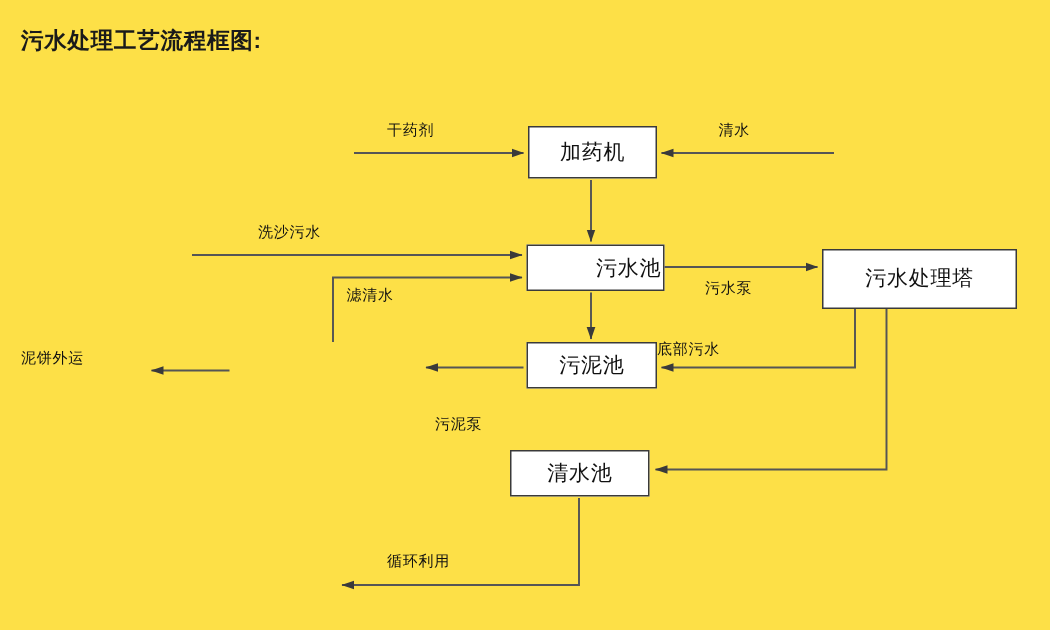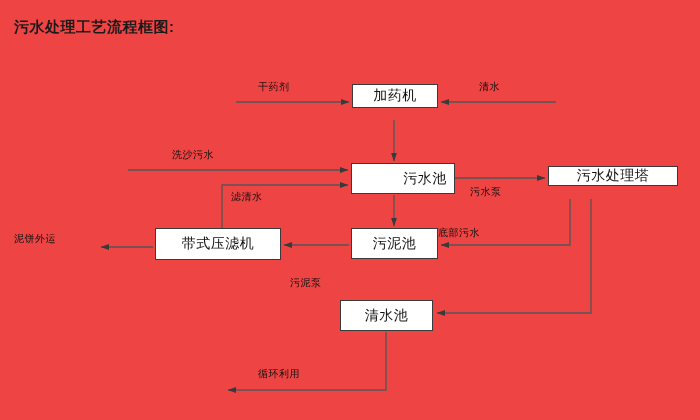--- a/index.html
+++ b/index.html
@@ -4,21 +4,21 @@
 <style>
   html, body {
     margin: 0;
     padding: 0;
     background: #ffffff;
   }
   #root {
     position: relative;
     width: 700px;
     height: 420px;
-    background: #ef4444;
+    background: #fde047;
     font-family: "Liberation Sans", "DejaVu Sans", sans-serif;
     overflow: hidden;
   }
   #title {
     position: absolute;
     left: 14px;
     top: 18px;
     font-size: 15px;
     font-weight: bold;
     color: #1a1a1a;
@@ -87,35 +87,32 @@
       <path d="M349,245 L284,245" marker-end="url(#ar)"></path>
 
       <path d="M153,247 L101,247" marker-end="url(#ar)"></path>
 
       <path d="M591,199 L591,313 L437,313" marker-end="url(#ar)"></path>
 
       <path d="M386,332 L386,390 L228,390" marker-end="url(#ar)"></path>
     </g>
   </svg>
 
-  <div class="nodebox" style="left:352px; top:84px; width:86px; height:24px;text-align:right;">
+  <div class="nodebox" style="left:352px; top:84px; width:86px; height:35px;text-align:right;">
     <span>加药机</span>
   </div>
 
-  <div class="nodebox" style="left:351px; top:163px; width:104px; height:31px;padding-left:44px;">
+  <div class="nodebox" style="left:351px; top:163px; width:92px; height:31px;padding-left:44px;">
     <span>污水池</span>
   </div>
 
-  <div class="nodebox" style="left:548px; top:166px; width:130px; height:20px;align-items:center;">
+  <div class="nodebox" style="left:548px; top:166px; width:130px; height:40px;align-items:center;">
     <span>污水处理塔</span>
   </div>
 
-  <div class="nodebox" style="left:155px; top:228px; width:126px; height:32px;">
-    <span>带式压滤机</span>
-  </div>
 
   <div class="nodebox" style="left:340px; top:300px; width:93px; height:31px;">
     <span>清水池</span>
   </div>
 
   <div class="nodebox" style="left:351px; top:228px; width:87px; height:31px;">
     <span>污泥池</span>
   </div>
 
   <div class="edgelabel" style="left:258px; top:80px;">干药剂</div>

